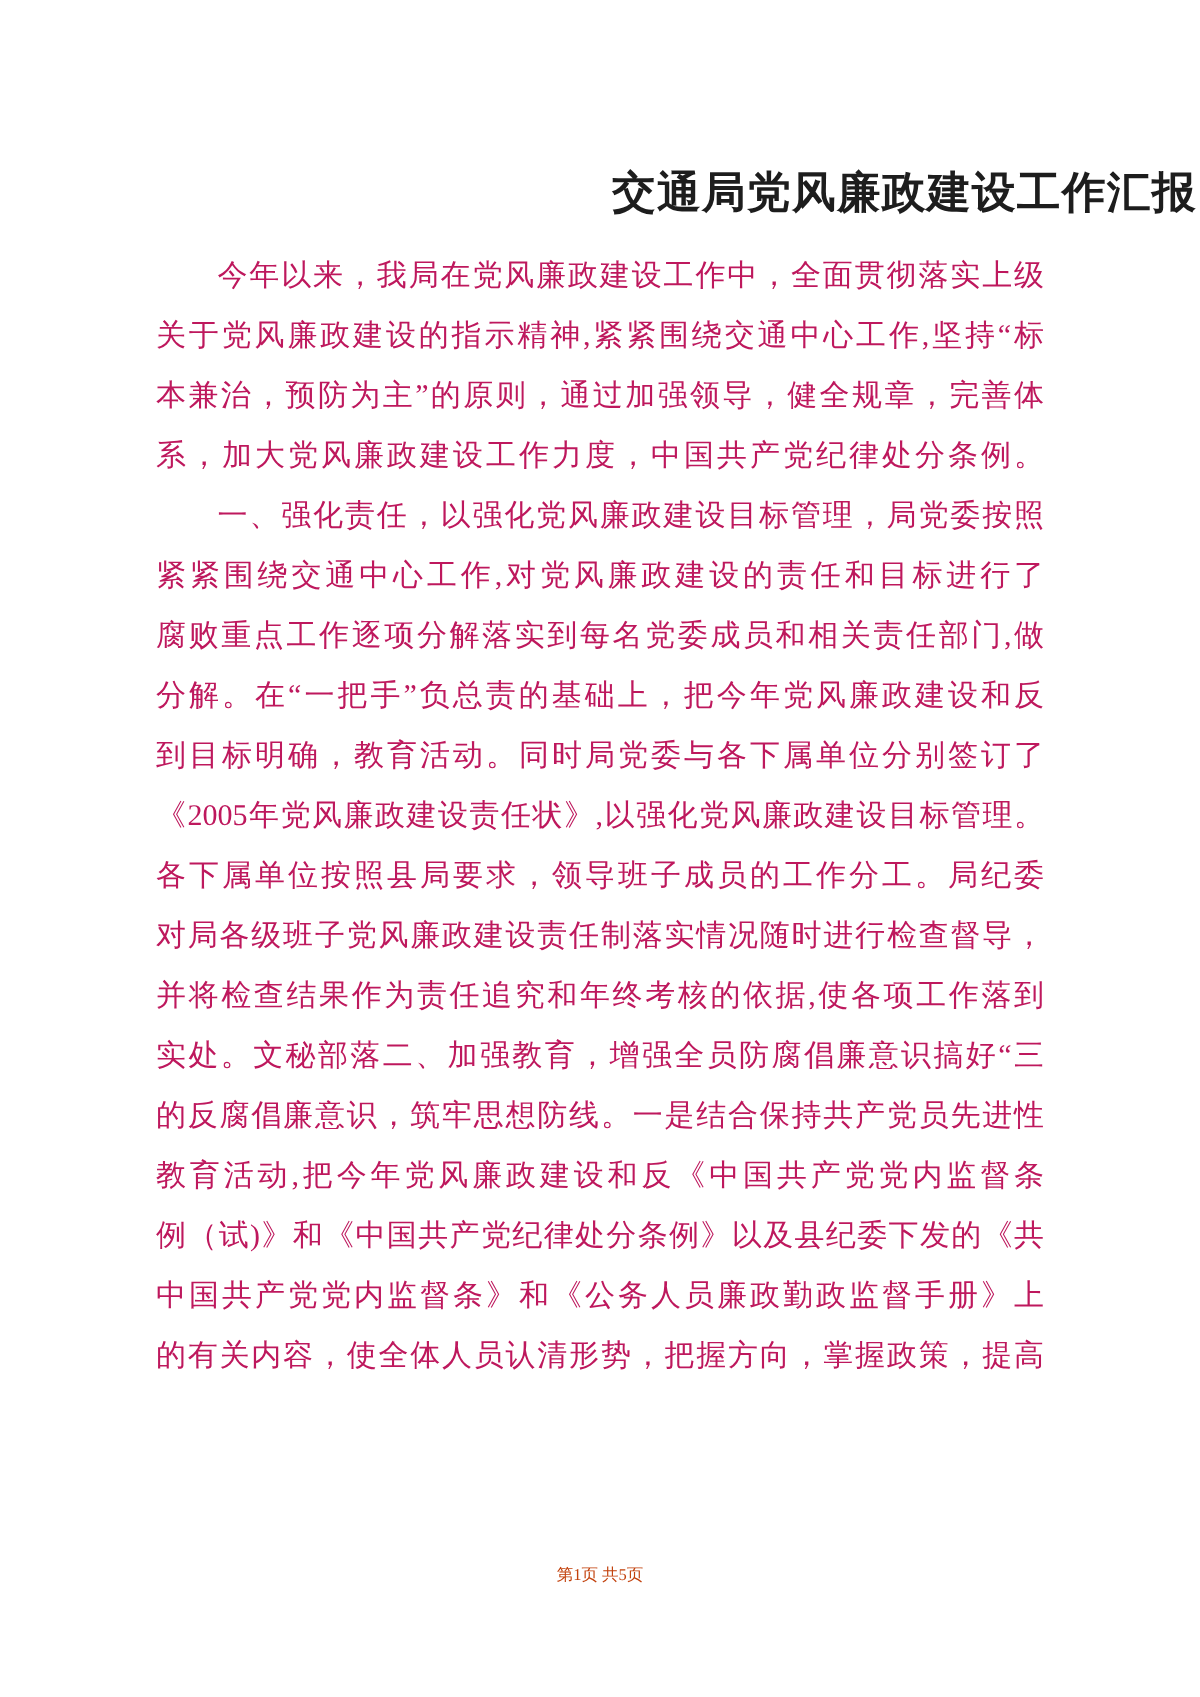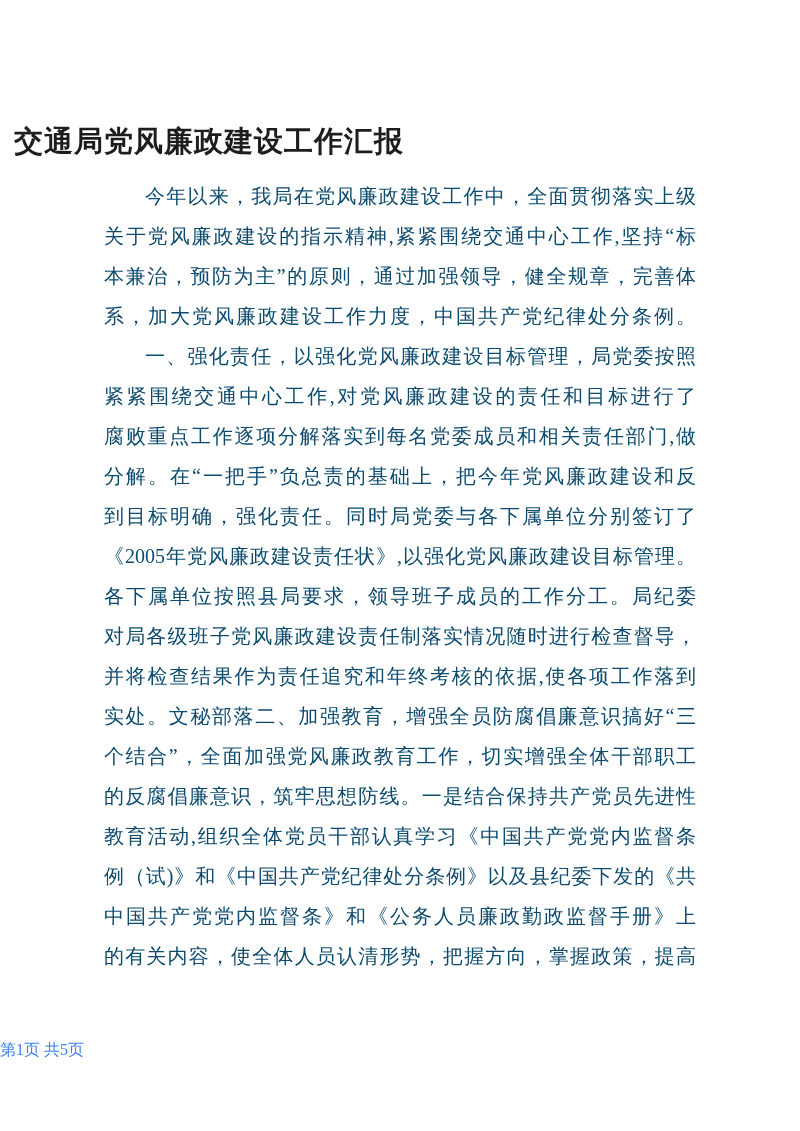--- a/index.html
+++ b/index.html
@@ -10,82 +10,81 @@
   .page {
     position: relative;
     width: 800px;
     height: 1131px;
     background: #ffffff;
     overflow: hidden;
     font-family: "Liberation Serif", "DejaVu Serif", serif;
     color: #262626;
   }
   .doc-title {
-    margin: 14px;
+    margin: 2px;
     padding-top: 108px;
-    text-align: left;
+    text-align: right;
     font-size: 29px;
     line-height: 38px;
     font-weight: bold;
     color: #1d1d1d;
     letter-spacing: 1px;
   }
   .doc-body {
     width: 592px;
     margin: 16px 0 0 104px;
   }
   .text-line {
     font-size: 20px;
     height: 40px;
     line-height: 40px;
     text-align: justify;
     text-align-last: justify;
     overflow: hidden;
-    color: #0c4a6e;
+    color: #be185d;
   }
   .text-line.indent {
     text-indent: 41px;
   }
   .page-footer {
     position: absolute;
     left: 0;
     top: 1036px;
     width: 100%;
     height: 28px;
     line-height: 28px;
-    text-align: left;
-    font-size: 16px;
-    color: #3b82f6;
+    text-align: center;
+    font-size: 11px;
+    color: #c2410c;
   }
 </style>
 </head>
 <body>
 
 <div class="page">
 
   <h1 class="doc-title">交通局党风廉政建设工作汇报</h1>
 
   <div class="doc-body">
     <div class="text-line indent">今年以来，我局在党风廉政建设工作中，全面贯彻落实上级</div>
     <div class="text-line">关于党风廉政建设的指示精神,紧紧围绕交通中心工作,坚持“标</div>
     <div class="text-line">本兼治，预防为主”的原则，通过加强领导，健全规章，完善体</div>
     <div class="text-line">系，加大党风廉政建设工作力度，中国共产党纪律处分条例。</div>
     <div class="text-line indent">一、强化责任，以强化党风廉政建设目标管理，局党委按照</div>
     <div class="text-line">紧紧围绕交通中心工作,对党风廉政建设的责任和目标进行了</div>
     <div class="text-line">腐败重点工作逐项分解落实到每名党委成员和相关责任部门,做</div>
     <div class="text-line">分解。在“一把手”负总责的基础上，把今年党风廉政建设和反</div>
-    <div class="text-line">到目标明确，强化责任。同时局党委与各下属单位分别签订了</div>
+    <div class="text-line">到目标明确，教育活动。同时局党委与各下属单位分别签订了</div>
     <div class="text-line">《2005年党风廉政建设责任状》,以强化党风廉政建设目标管理。</div>
     <div class="text-line">各下属单位按照县局要求，领导班子成员的工作分工。局纪委</div>
     <div class="text-line">对局各级班子党风廉政建设责任制落实情况随时进行检查督导，</div>
     <div class="text-line">并将检查结果作为责任追究和年终考核的依据,使各项工作落到</div>
     <div class="text-line">实处。文秘部落二、加强教育，增强全员防腐倡廉意识搞好“三</div>
-    <div class="text-line">个结合”，全面加强党风廉政教育工作，切实增强全体干部职工</div>
     <div class="text-line">的反腐倡廉意识，筑牢思想防线。一是结合保持共产党员先进性</div>
-    <div class="text-line">教育活动,组织全体党员干部认真学习《中国共产党党内监督条</div>
+    <div class="text-line">教育活动,把今年党风廉政建设和反《中国共产党党内监督条</div>
     <div class="text-line">例（试)》和《中国共产党纪律处分条例》以及县纪委下发的《共</div>
     <div class="text-line">中国共产党党内监督条》和《公务人员廉政勤政监督手册》上</div>
     <div class="text-line">的有关内容，使全体人员认清形势，把握方向，掌握政策，提高</div>
   </div>
 
   <div class="page-footer">
     <span>第1页 共5页</span>
   </div>
 
 </div>

